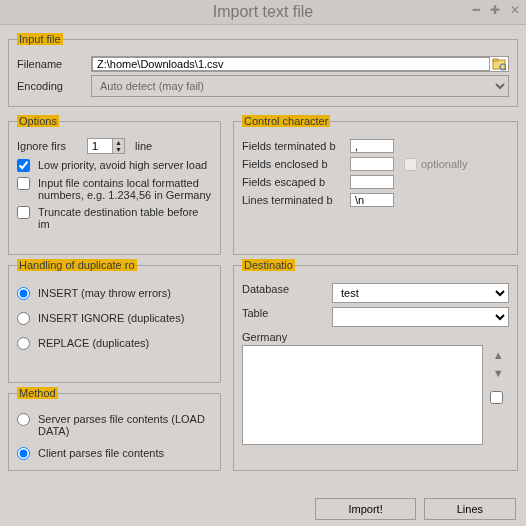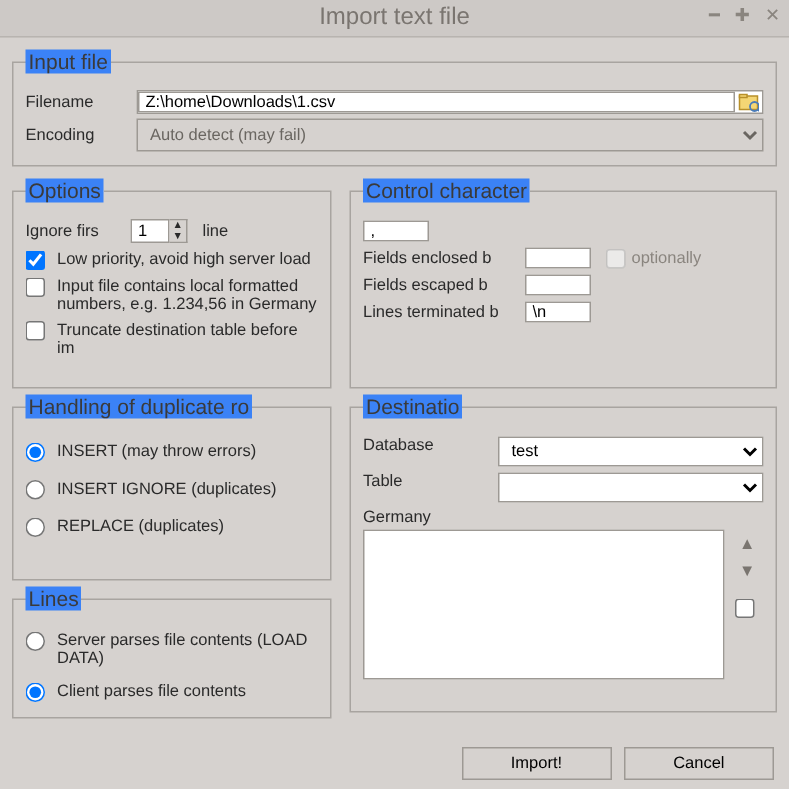--- a/index.html
+++ b/index.html
@@ -3,21 +3,21 @@
 <meta charset="utf-8">
 <style>
 html,body{margin:0;padding:0;font-family:"Segoe UI",Tahoma,sans-serif;font-size:11px;background:#d6d2cf;color:#2a2a2a}
 .window{width:526px;height:526px;background:#d6d2cf;box-sizing:border-box;position:relative;overflow:hidden}
 .titlebar{height:24px;background:#cdc9c6;display:flex;align-items:center;justify-content:center;position:relative;border-bottom:1px solid #b8b4b0}
 .title{color:#7a7570;font-size:16px}
 .wbtns{position:absolute;right:6px;top:4px;display:flex;gap:10px;color:#8a857f}
 .wbtn{cursor:default;font-size:12px;line-height:1}
 .body{padding:4px 2px 2px 2px}
 fieldset{border:1px solid #a8a4a0;margin:4px 6px;padding:8px 8px 6px 8px;position:relative}
-legend{color:#3a3a3a;padding:0 2px;font-size:14px;background:#3b82f6}
+legend{color:#3a3a3a;padding:0 2px;font-size:11px;background:#eab308}
 .row{display:flex;align-items:center;margin:3px 0;gap:4px}
 label.fld{width:70px;min-width:70px}
 .filename-wrap{flex:1;display:flex;align-items:center;background:#fff;border:1px solid #9d9994}
 .filename-wrap input{flex:1;border:none;outline:none;font:inherit;padding:3px 4px;background:#fff}
 .file-icon{width:18px;display:flex;align-items:center;justify-content:center}
 select,input[type=text]{font:inherit;padding:0 4px;border:1px solid #9d9994;background:#fff;box-sizing:border-box}
 select.wide{width:100%;background:#d6d2cf;border:1px solid #9d9994;height:22px;color:#6a6661}
 .twocol{display:flex;gap:0}
 .left{width:225px}
 .right{flex:1}
@@ -116,36 +116,37 @@
             <input type="radio" name="dup" style="">
             <span>INSERT IGNORE (duplicates)</span>
           </div>
           <div class="cbrow" style="margin:12px 0">
             <input type="radio" name="dup" style="">
             <span>REPLACE (duplicates)</span>
           </div>
         </fieldset>
 
         <fieldset>
-          <legend>Lines</legend>
+          <legend>Method</legend>
           <div class="cbrow" style="margin:6px 0">
             <input type="radio" name="meth" style="">
             <span>Server parses file contents (LOAD DATA)</span>
           </div>
           <div class="cbrow" style="margin:10px 0 4px 0">
             <input type="radio" name="meth" checked="" style="">
             <span>Client parses file contents</span>
           </div>
         </fieldset>
       </div>
 
       <div class="right">
         <fieldset style="height:124px">
           <legend>Control character</legend>
           <div class="ctlrow">
+            <label>Fields terminated b</label>
             <input type="text" value="," style="">
           </div>
           <div class="ctlrow">
             <label>Fields enclosed b</label>
             <input type="text" value="" style="">
             <input type="checkbox" disabled="" style="margin-left: 10px;">
             <span class="opt">optionally</span>
           </div>
           <div class="ctlrow">
             <label>Fields escaped b</label>
@@ -175,16 +176,16 @@
               <span>▼</span>
               <input type="checkbox" style="margin-top: 6px;">
             </div>
           </div>
         </fieldset>
       </div>
     </div>
 
     <div class="btnbar">
       <button class="dlg">Import!</button>
-      <button class="dlg">Cancel</button>
+      <button class="dlg">Lines</button>
     </div>
   </div>
 </div>
 
 </body></html>

